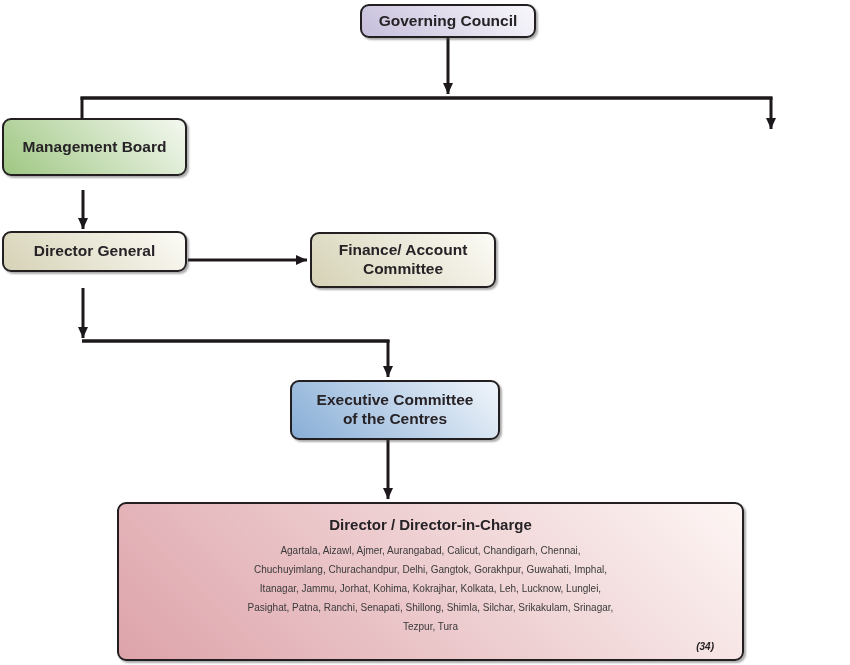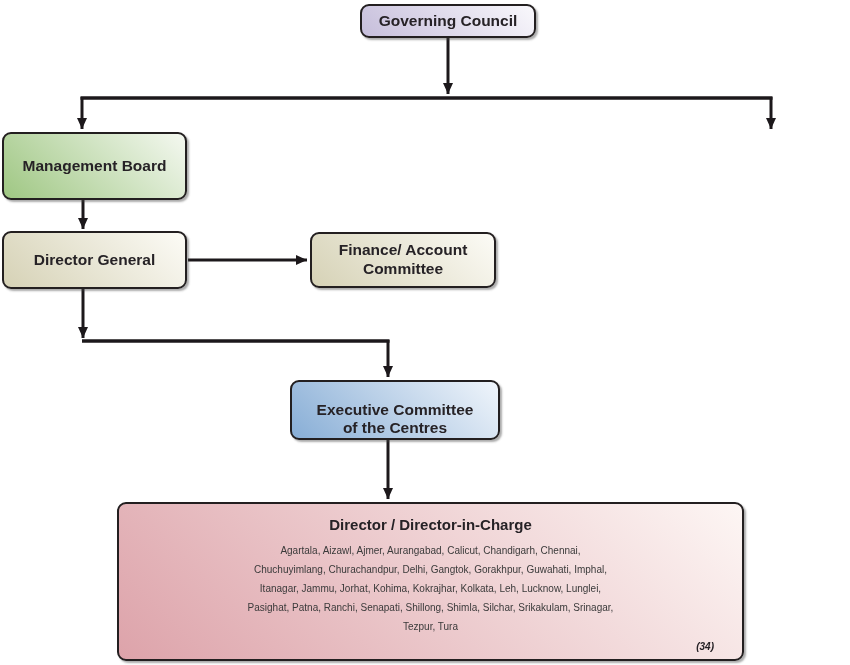--- a/index.html
+++ b/index.html
@@ -32,25 +32,25 @@
     box-sizing: border-box;
   }
   .node-label {
     font-size: 15.5px;
     font-weight: bold;
     line-height: 1.2;
     color: #262226;
   }
   
   #node-governing   { left: 360px; top: 4px;   width: 176px; height: 34px; }
-  #node-management  { left: 2px;   top: 132px; width: 185px; height: 68px; }
+  #node-management  { left: 2px;   top: 118px; width: 185px; height: 58px; }
   #node-academic    { left: 665px; top: 132px; width: 181px; height: 58px; }
-  #node-dg          { left: 2px;   top: 231px; width: 185px; height: 58px; }
+  #node-dg          { left: 2px;   top: 231px; width: 185px; height: 41px; }
   #node-finance     { left: 310px; top: 232px; width: 186px; height: 56px; }
-  #node-executive   { left: 290px; top: 380px; width: 210px; height: 60px; justify-content: flex-end; }
+  #node-executive   { left: 290px; top: 380px; width: 210px; height: 60px; }
   #node-directors {
     left: 81px; top: 502px; width: 627px; height: 159px;
     justify-content: flex-start;
     padding-top: 12px;
     margin-left: 36px;
   }
   #node-directors .dir-title {
     font-size: 15px;
     font-weight: bold;
     color: #262226;

